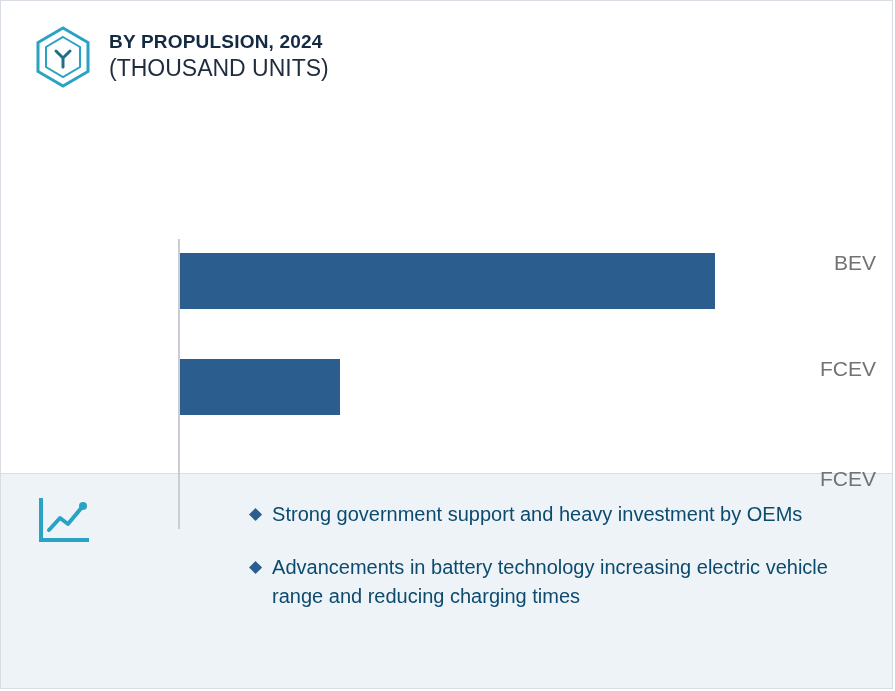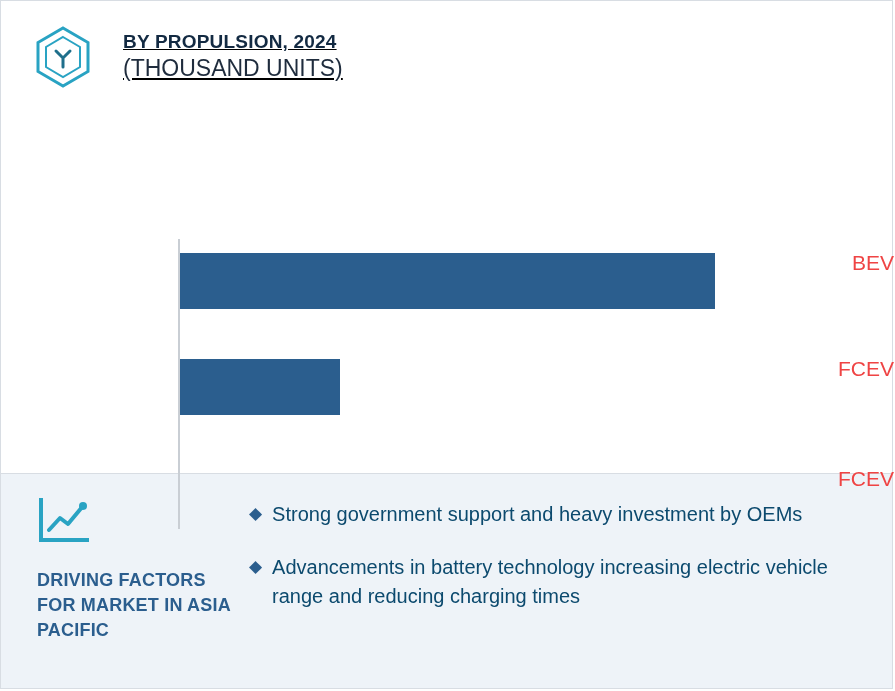--- a/index.html
+++ b/index.html
@@ -32,23 +32,22 @@
     height: 96px;
     box-sizing: border-box;
   }
   .hex-icon {
     width: 60px;
     height: 64px;
     flex: 0 0 auto;
     margin-top: 2px;
   }
   .header-text {
-    margin-left: 30px;
+    margin-left: 16px;
     margin-top: 6px;
-    text-decoration: underline;
   }
   .header-title {
     font-size: 19px;
     font-weight: bold;
     color: #132a42;
     letter-spacing: 0.2px;
     line-height: 26px;
   }
   .header-sub {
     font-size: 23px;
@@ -82,23 +81,24 @@
     left: 0;
     height: 60px;
     display: flex;
     align-items: center;
   }
   .cat-label {
     position: absolute;
     right: 0;
     width: 160px;
     text-align: right;
+    padding-right: 18px;
     box-sizing: border-box;
     font-size: 21px;
-    color: #ef4444;
+    color: #737373;
   }
   .bar {
     position: absolute;
     left: 179px;
     height: 56px;
     background: #2b5e8e;
   }
 
   
   .footer {
@@ -194,21 +194,20 @@
 
   <div class="footer">
     <div class="footer-left">
       <span class="chart-icon">
         <svg viewBox="0 0 54 52" width="54" height="52" xmlns="http://www.w3.org/2000/svg">
           <path d="M4 4 L4 44 L50 44" fill="none" stroke="#29a3c3" stroke-width="4" stroke-linecap="square"></path>
           <path d="M12 34 L23 22 L31 28 L46 10" fill="none" stroke="#29a3c3" stroke-width="4" stroke-linecap="round" stroke-linejoin="round"></path>
           <circle cx="46" cy="10" r="4" fill="#29a3c3"></circle>
         </svg>
       </span>
-      <div class="footer-left-title">DRIVING FACTORS FOR MARKET IN ASIA PACIFIC</div>
     </div>
 
     <div class="footer-right">
       <div class="bullet-row">
         <span class="diamond">◆</span>
         <span class="bullet-text">Strong government support and heavy investment by OEMs</span>
       </div>
       <div class="bullet-row">
         <span class="diamond">◆</span>
         <span class="bullet-text">Advancements in battery technology increasing electric vehicle range and reducing charging times</span>

